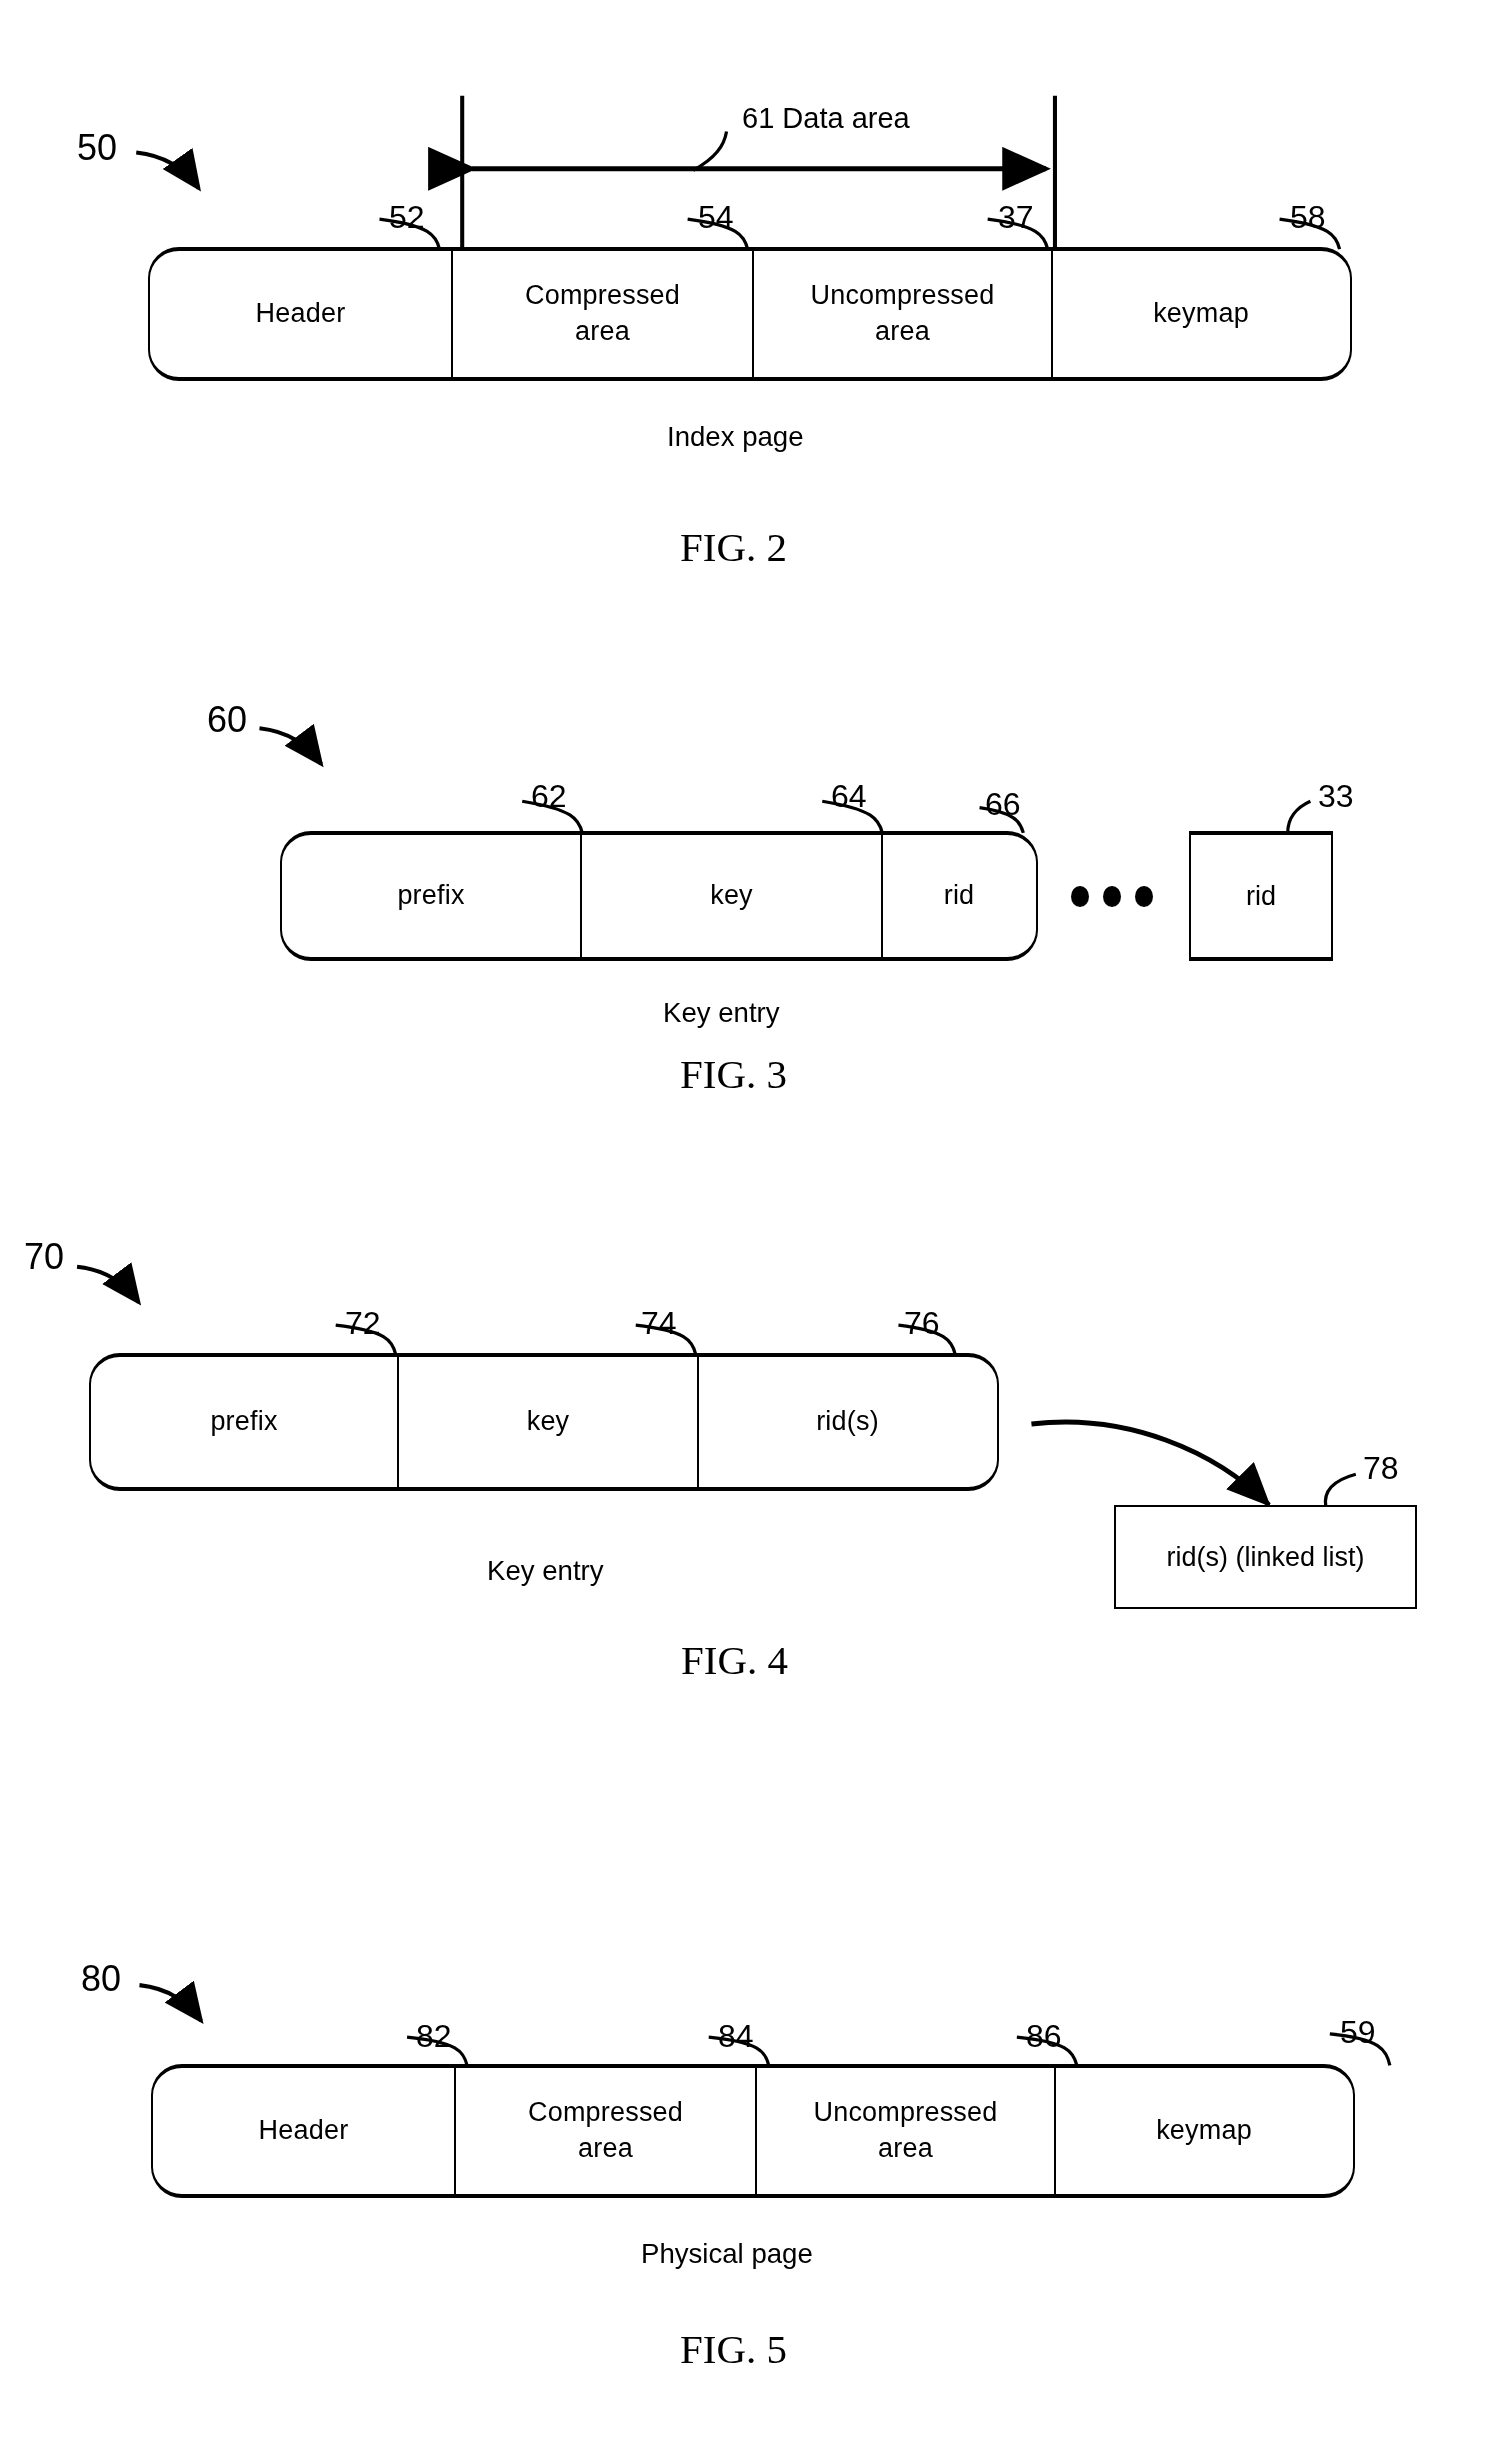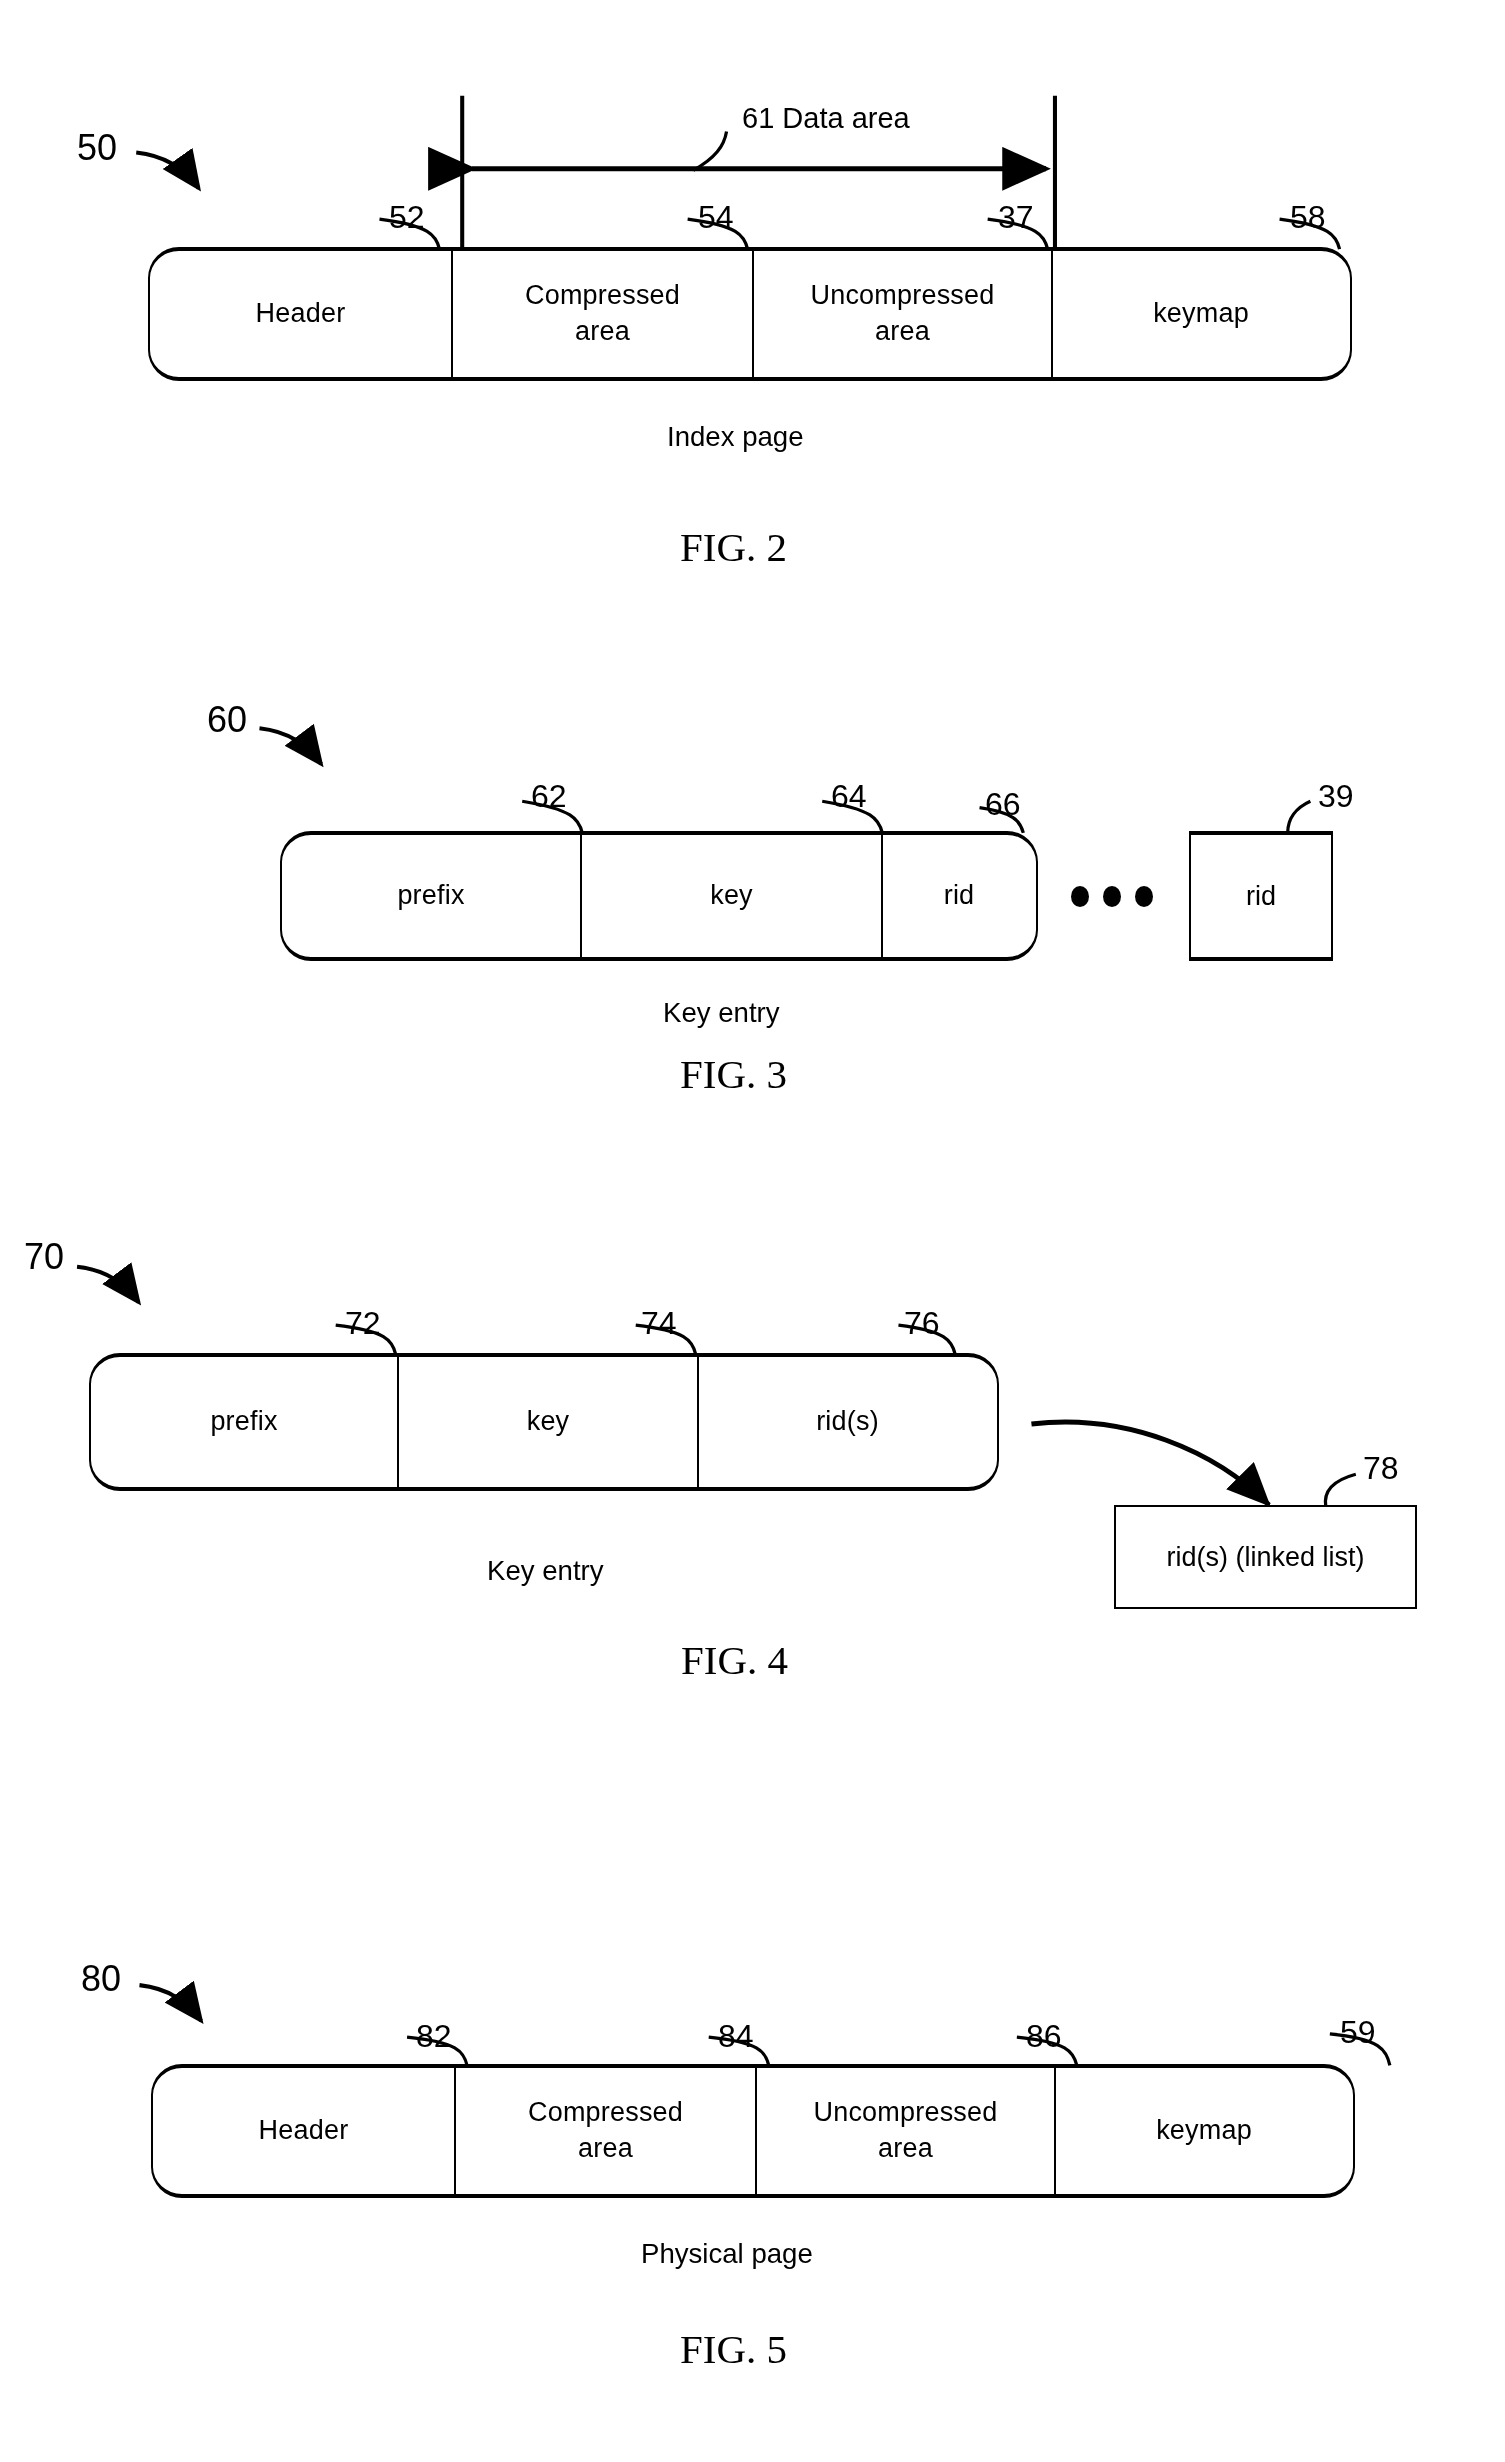--- a/index.html
+++ b/index.html
@@ -182,21 +182,21 @@
     <div class="fig-label" style="left:680px; top:527px;">FIG. 2</div>
   </div>
 
   <div class="figure">
 
     <div class="ref-big" style="left:207px; top:702px;">60</div>
 
     <div class="ref" style="left:531px; top:780px;">62</div>
     <div class="ref" style="left:831px; top:780px;">64</div>
     <div class="ref" style="left:985px; top:788px;">66</div>
-    <div class="ref" style="left:1318px; top:780px;">39</div>
+    <div class="ref" style="left:1318px; top:780px;">33</div>
 
     <div class="strip thick" style="left:280px; top:831px; width:758px; height:130px;">
       <div class="cell" style="width:300px;">
         <span>prefix</span>
       </div>
       <div class="cell" style="width:301px;">
         <span>key</span>
       </div>
       <div class="cell" style="width:152px;">
         <span>rid</span>

